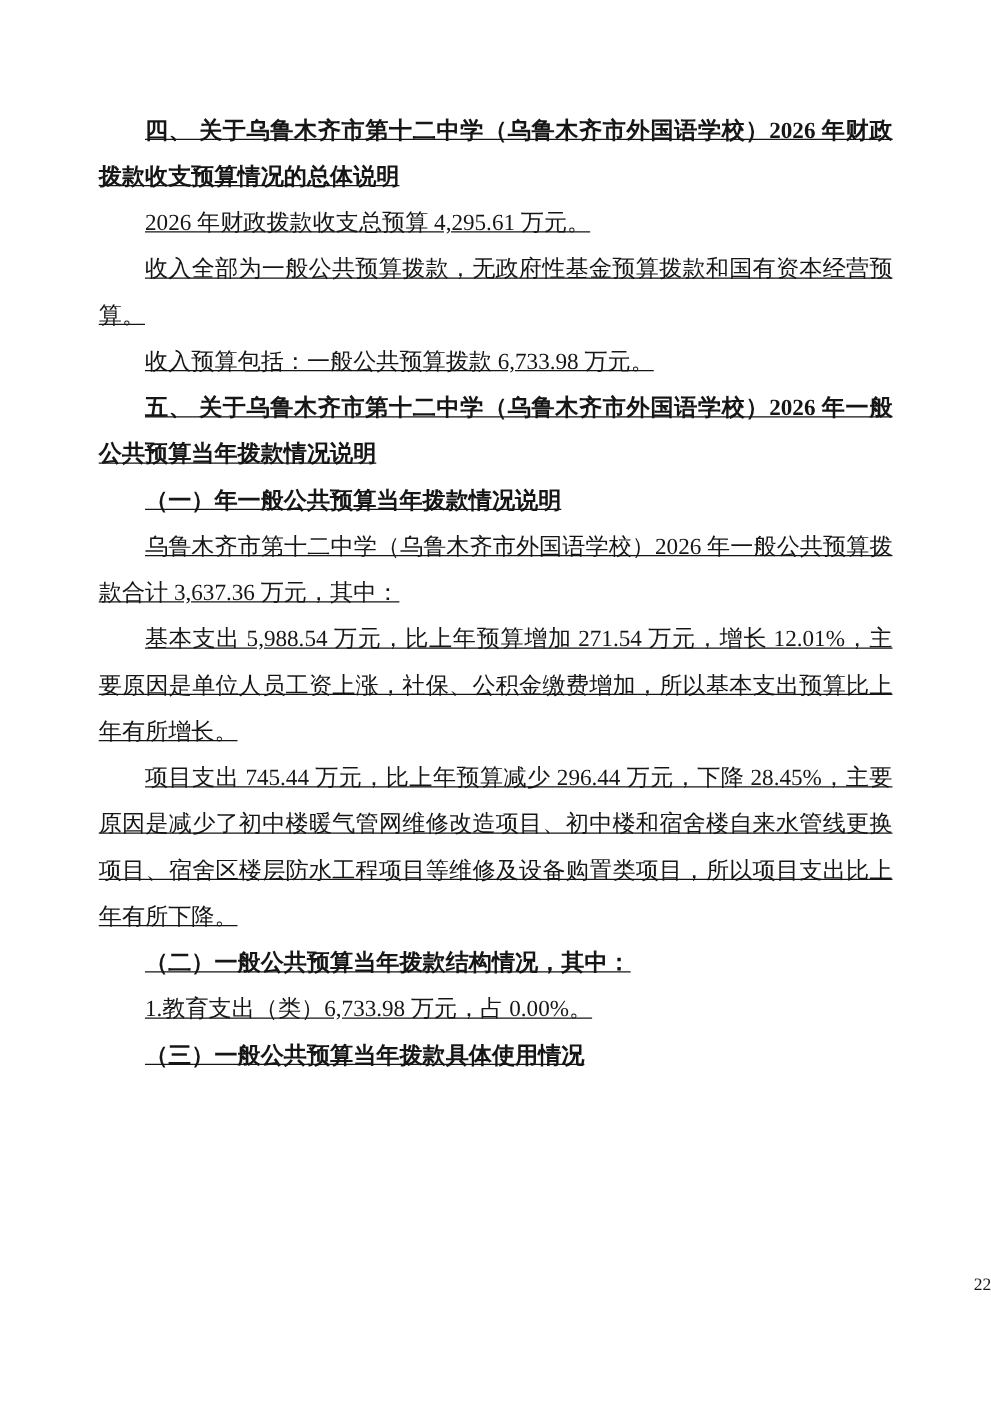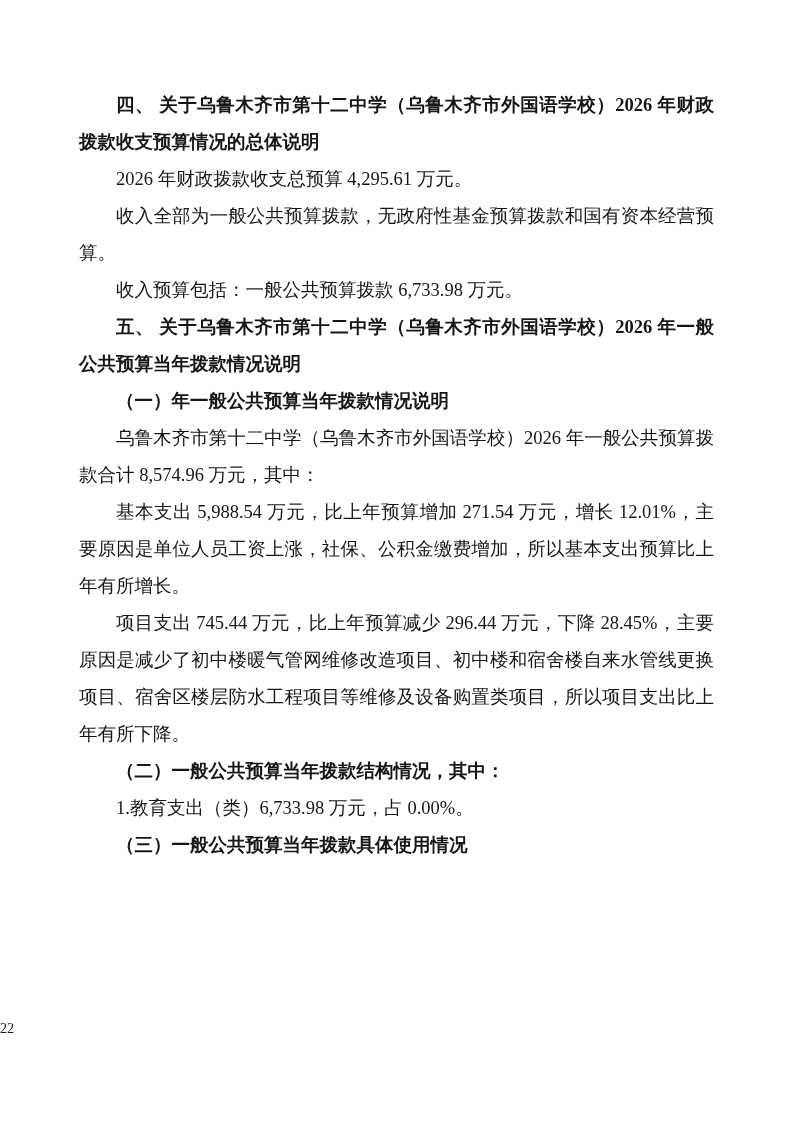--- a/index.html
+++ b/index.html
@@ -25,48 +25,49 @@
     top: 87px;
     width: 635px;
     font-size: 18.5px;
     line-height: 37px;
   }
   .para {
     text-indent: 2em;
     text-align: justify;
     text-justify: inter-ideograph;
     word-break: break-all;
+    text-decoration: underline;
   }
   .para.heading,
   .para.subheading {
     font-weight: bold;
   }
   .page-number {
     position: absolute;
     left: 0;
     top: 1019px;
     width: 100%;
-    text-align: left;
+    text-align: right;
     font-size: 14px;
     line-height: 20px;
     color: #161616;
   }
 </style>
 </head>
 <body>
 
 <div class="page">
   <div class="content">
       <div class="para heading">四、 关于乌鲁木齐市第十二中学（乌鲁木齐市外国语学校）2026 年财政拨款收支预算情况的总体说明</div>
       <div class="para body">2026 年财政拨款收支总预算 4,295.61 万元。</div>
       <div class="para body">收入全部为一般公共预算拨款，无政府性基金预算拨款和国有资本经营预算。</div>
       <div class="para body">收入预算包括：一般公共预算拨款 6,733.98 万元。</div>
       <div class="para heading">五、 关于乌鲁木齐市第十二中学（乌鲁木齐市外国语学校）2026 年一般公共预算当年拨款情况说明</div>
       <div class="para subheading">（一）年一般公共预算当年拨款情况说明</div>
-      <div class="para body">乌鲁木齐市第十二中学（乌鲁木齐市外国语学校）2026 年一般公共预算拨款合计 8,574.96 万元，其中：</div>
+      <div class="para body">乌鲁木齐市第十二中学（乌鲁木齐市外国语学校）2026 年一般公共预算拨款合计 3,637.36 万元，其中：</div>
       <div class="para body">基本支出 5,988.54 万元，比上年预算增加 271.54 万元，增长 12.01%，主要原因是单位人员工资上涨，社保、公积金缴费增加，所以基本支出预算比上年有所增长。</div>
       <div class="para body">项目支出 745.44 万元，比上年预算减少 296.44 万元，下降 28.45%，主要原因是减少了初中楼暖气管网维修改造项目、初中楼和宿舍楼自来水管线更换项目、宿舍区楼层防水工程项目等维修及设备购置类项目，所以项目支出比上年有所下降。</div>
       <div class="para subheading">（二）一般公共预算当年拨款结构情况，其中：</div>
       <div class="para body">1.教育支出（类）6,733.98 万元，占 0.00%。</div>
       <div class="para subheading">（三）一般公共预算当年拨款具体使用情况</div>
     </div>
   <div class="page-number">22</div>
 </div>
 
 </body></html>

